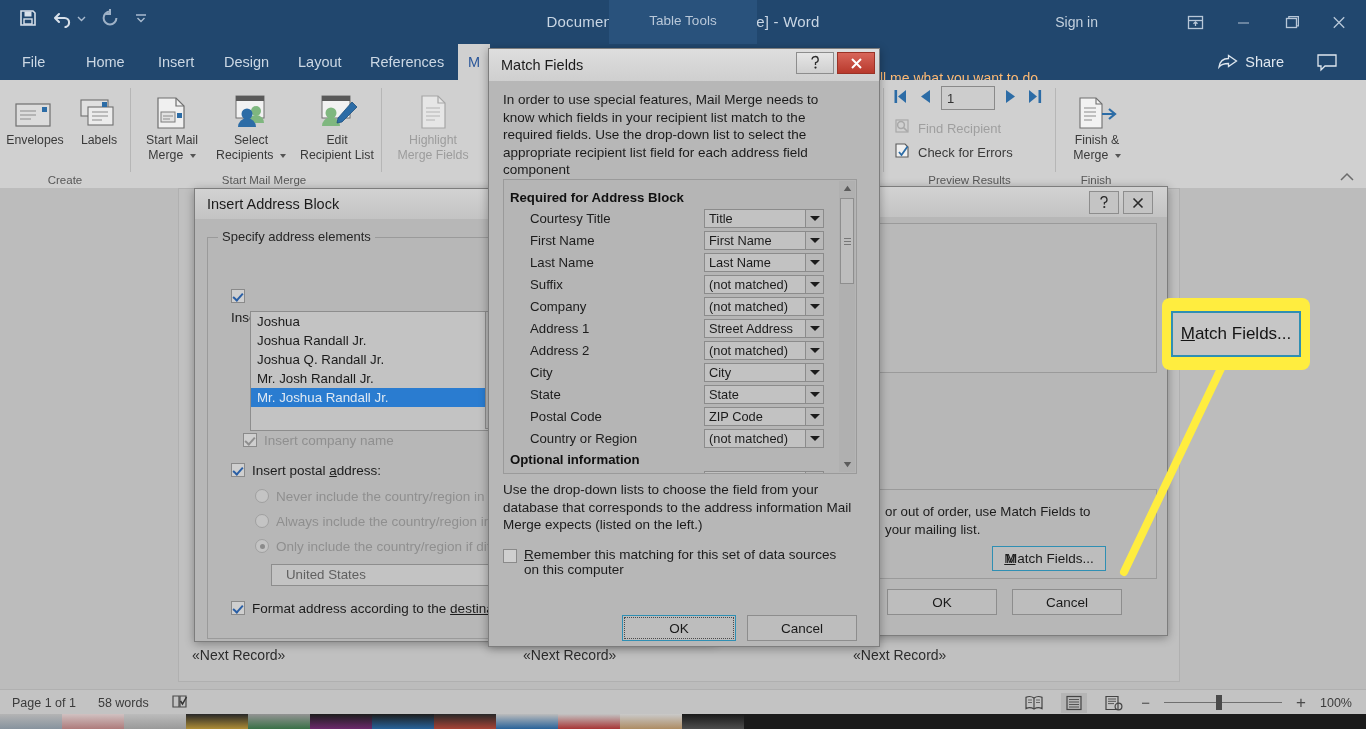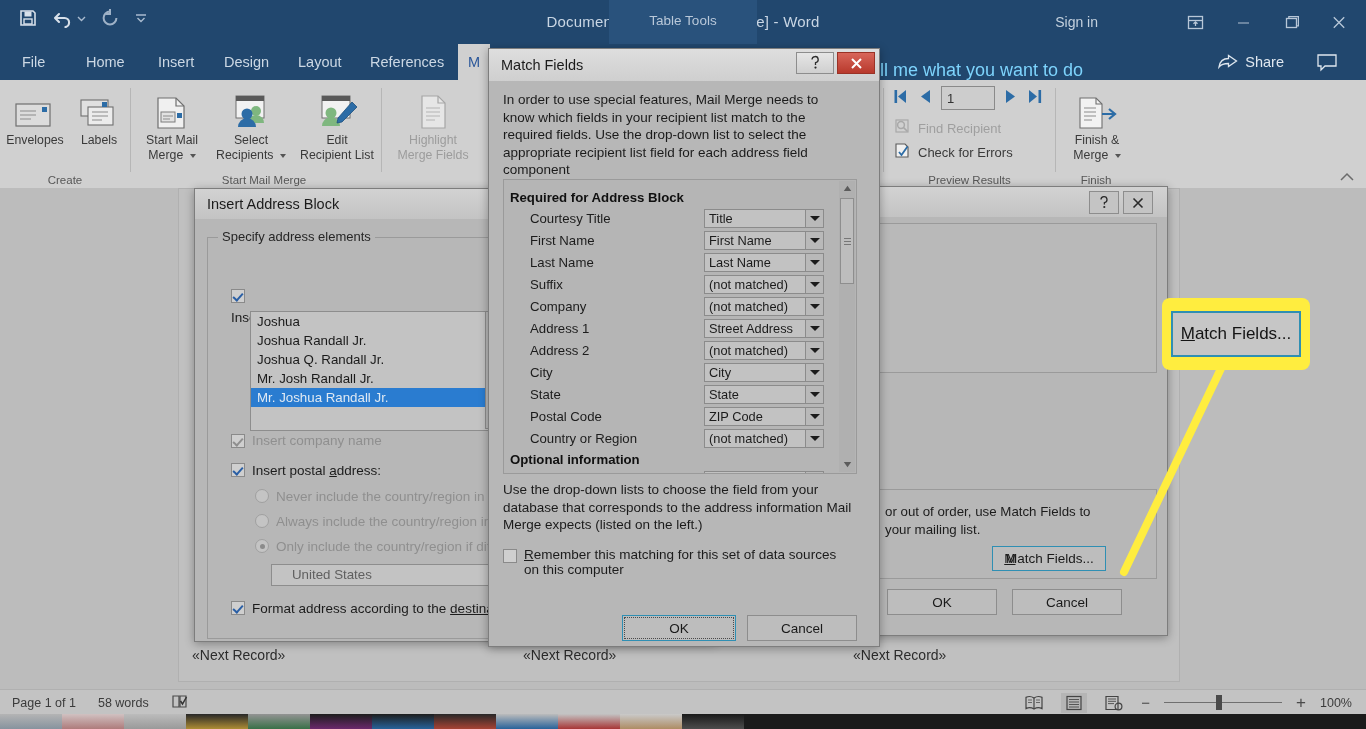--- a/index.html
+++ b/index.html
@@ -22,21 +22,21 @@
     width:148px;height:44px;background:#29527c;}
   .tabtools span{display:block;text-align:center;line-height:42px;color:#b9c8d9;font-size:13.5px;}
   .signin{position:absolute;right:268px;top:0;height:44px;line-height:44px;color:#c4d1de;font-size:14px;}
   .wbtns{position:absolute;right:18px;top:0;height:44px;display:flex;align-items:center;gap:30px;}
   .wbtn{width:18px;height:18px;display:flex;align-items:center;justify-content:center;cursor:default;}
 
   
   .tabsrow{position:absolute;left:0;top:44px;width:1366px;height:36px;background:#21476e;}
   .tab{position:absolute;top:0;height:36px;line-height:36px;color:#ccd8e4;font-size:14.5px;}
   .tab.active{color:#2b579a;}
-  .tellme{position:absolute;left:880px;top:8px;height:36px;line-height:36px;color:#7dd3fc;font-size:18px;}
+  .tellme{position:absolute;left:880px;top:16px;height:36px;line-height:36px;color:#fdba74;font-size:14px;}
   .share{position:absolute;right:82px;top:0;height:36px;display:flex;align-items:center;gap:7px;color:#dfe7ef;font-size:14.5px;}
   .cmt{position:absolute;right:28px;top:9px;}
 
   
   .ribbon{position:absolute;left:0;top:80px;width:1366px;height:108px;background:#d0d0d0;border-bottom:1px solid #a9a9a9;}
   .rgroup{position:absolute;top:0;height:108px;}
   .rsep{position:absolute;top:8px;width:1px;height:84px;background:#b6b6b6;}
   .rlabel{position:absolute;bottom:2px;width:100%;text-align:center;font-size:11.5px;color:#575757;}
   .ritem{position:absolute;top:6px;width:66px;text-align:center;color:#3a3a3a;font-size:12.3px;line-height:15px;}
   .ritem .ico{height:44px;display:flex;align-items:flex-end;justify-content:center;margin-bottom:3px;}
@@ -96,21 +96,21 @@
   .combo .val{flex:1;padding-left:4px;font-size:12.8px;color:#1b1b1b;white-space:nowrap;overflow:hidden;}
   .combo .arrow{width:17px;height:17px;background:#b9b9b9;border-left:1px solid #8b8b8b;
     display:flex;align-items:center;justify-content:center;flex:none;}
   .dncaret{width:0;height:0;border-left:5px solid transparent;border-right:5px solid transparent;border-top:5px solid #1c1c1c;}
 
   
   #iab{left:194px;top:188px;width:520px;height:452px;}
   .listbox{position:absolute;background:#c3c3c3;border:1px solid #8d8d8d;overflow:hidden;}
   .lbi{height:19px;line-height:19px;padding-left:6px;font-size:13.3px;color:#1a1a1a;white-space:nowrap;}
   .lbi.sel{background:#2a7cd0;color:#dfe9f3;}
-  .txtin{position:absolute;background:#c3c3c3;border:1px solid #8d8d8d;font-size:13.3px;color:#606060;line-height:20px;padding-left:20px;box-sizing:border-box;}
+  .txtin{position:absolute;background:#c3c3c3;border:1px solid #8d8d8d;font-size:13.3px;color:#606060;line-height:20px;padding-left:14px;box-sizing:border-box;}
 
   
   #rdlg{left:866px;top:186px;width:300px;height:448px;}
   .rtxt{position:absolute;font-size:13.3px;color:#1c1c1c;line-height:18px;}
 
   
   #mf{left:488px;top:48px;width:390px;height:597px;z-index:40;}
   #mf .dlg-tb{background:linear-gradient(#dedede,#cfcfcf);}
   .winbtns{position:absolute;right:4px;top:3px;display:flex;gap:3px;}
   .wb{width:38px;height:22px;border:1px solid #8d8d8d;background:linear-gradient(#e6e6e6,#cfcfcf);
@@ -444,21 +444,21 @@
 
       <div class="listbox" style="left:55px;top:92px;width:300px;height:118px;">
         <div class="lbi">Joshua</div>
         <div class="lbi">Joshua Randall Jr.</div>
         <div class="lbi">Joshua Q. Randall Jr.</div>
         <div class="lbi">Mr. Josh Randall Jr.</div>
         <div class="lbi sel">Mr. Joshua Randall Jr.</div>
       </div>
       <div style="position:absolute;left:290px;top:92px;width:10px;height:118px;background:#b9b9b9;border:1px solid #8d8d8d;box-sizing:border-box;"></div>
 
-      <div class="ckrow dim" style="position:absolute;left:36px;top:214px;align-items:flex-end;">
+      <div class="ckrow dim" style="position:absolute;left:48px;top:214px;">
         <span class="ck dim on"></span>
         <span>Insert company name</span>
       </div>
 
       <div class="ckrow" style="position:absolute;left:36px;top:244px;">
         <span class="ck on"></span>
         <span>
           <span>Insert postal </span><span class="u">a</span><span>ddress:</span>
         </span>
       </div>

